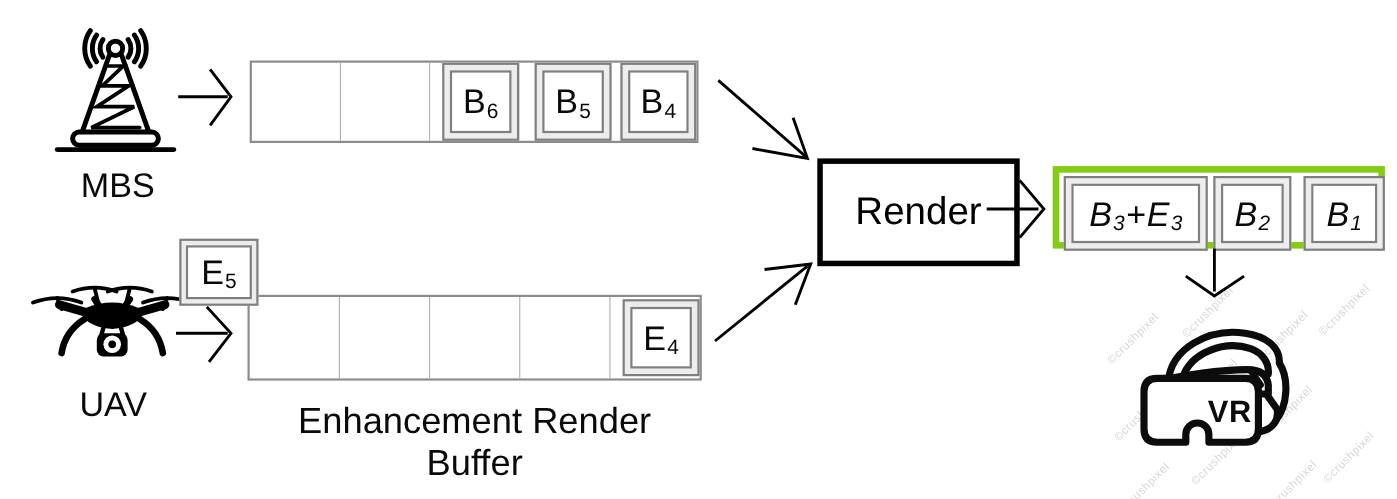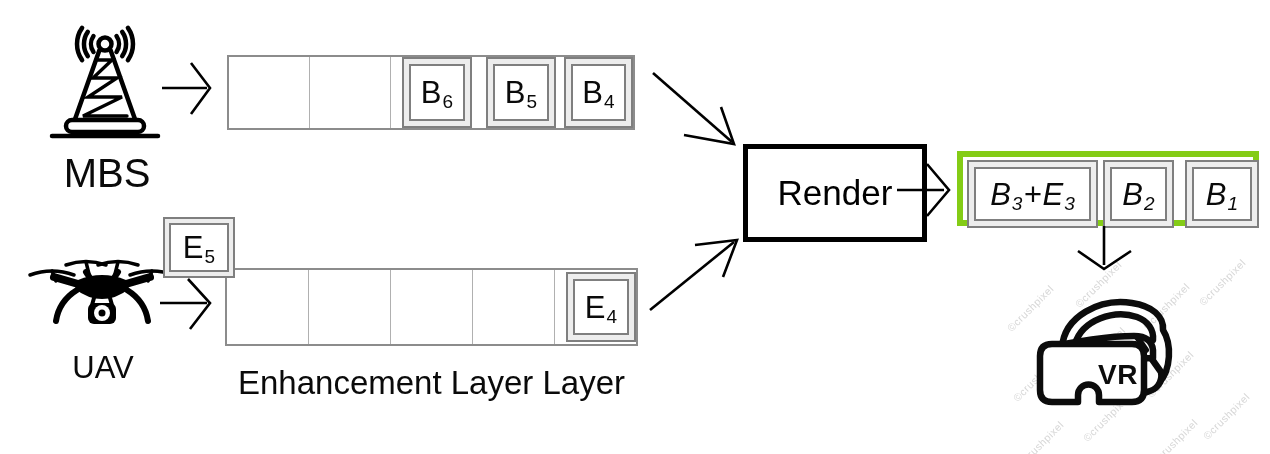--- a/index.html
+++ b/index.html
@@ -78,21 +78,21 @@
       <path d="M74.5,30 A14 14 0 0 1 74.5,46"></path>
       <path d="M80.2,25.9 A21 21 0 0 1 80.2,50.1"></path>
       <path d="M85.9,21.9 A28 28 0 0 1 85.9,54.1"></path>
       <path d="M57.5,44 L32,116"></path>
       <path d="M68.5,44 L94,116"></path>
       <path d="M56,54 L70,54 L51,72 L75,72 L46,91 L80,91 L41,110 L85,110" stroke-width="3.4" fill="none"></path>
       <rect x="24" y="114" width="78" height="12" rx="6" fill="#fff"></rect>
       <path d="M10,130 L116,130"></path>
     </g>
   </svg>
-  <div class="diagram-label" style="left:47px;top:151px;width:120px;font-size:40px;">MBS</div>
+  <div class="diagram-label" style="left:47px;top:151px;width:120px;font-size:31px;">MBS</div>
 
   <svg class="abs" style="left:22px;top:248px;z-index:2" width="160" height="92" viewBox="0 0 160 92">
     <g stroke="#000" fill="none" stroke-width="3.5" stroke-linecap="round">
       <path d="M8,27 Q30,19 52,27"></path>
         <path d="M30,23 L34,33"></path>
       <path d="M44,17 Q64,10 84,17"></path>
         <path d="M64,14 L67,26"></path>
       <path d="M76,17 Q96,10 116,17"></path>
         <path d="M96,14 L93,26"></path>
       <path d="M108,27 Q130,19 152,27"></path>
@@ -139,21 +139,21 @@
     <div class="cell"></div>
     <div class="cell"></div>
     <div class="packet" style="left:339px;top:2px;width:70px;height:70px;">
         <div class="packet-inner">E<span class="sub">4</span></div>
       </div>
   </div>
 
   <div class="packet small" style="left:163px;top:217px;width:72px;height:61px;z-index:4;">
       <div class="packet-inner">E<span class="sub">5</span></div>
     </div>
-  <div class="diagram-label" style="left:225px;top:364px;width:413px;font-size:33px;">Enhancement Layer Layer</div>
+  <div class="diagram-label" style="left:225px;top:364px;width:413px;font-size:33px;">Enhancement Render Buffer</div>
 
   <div id="render-box">
     <span>Render</span>
   </div>
 
   <div id="output-group">
     <div class="packet" style="left:4px;top:3px;width:131px;height:68px;">
         <div class="packet-inner">B<span class="sub">3</span><span class="plus">+</span>E<span class="sub">3</span></div>
       </div>
     <div class="packet" style="left:140px;top:3px;width:71px;height:68px;">

